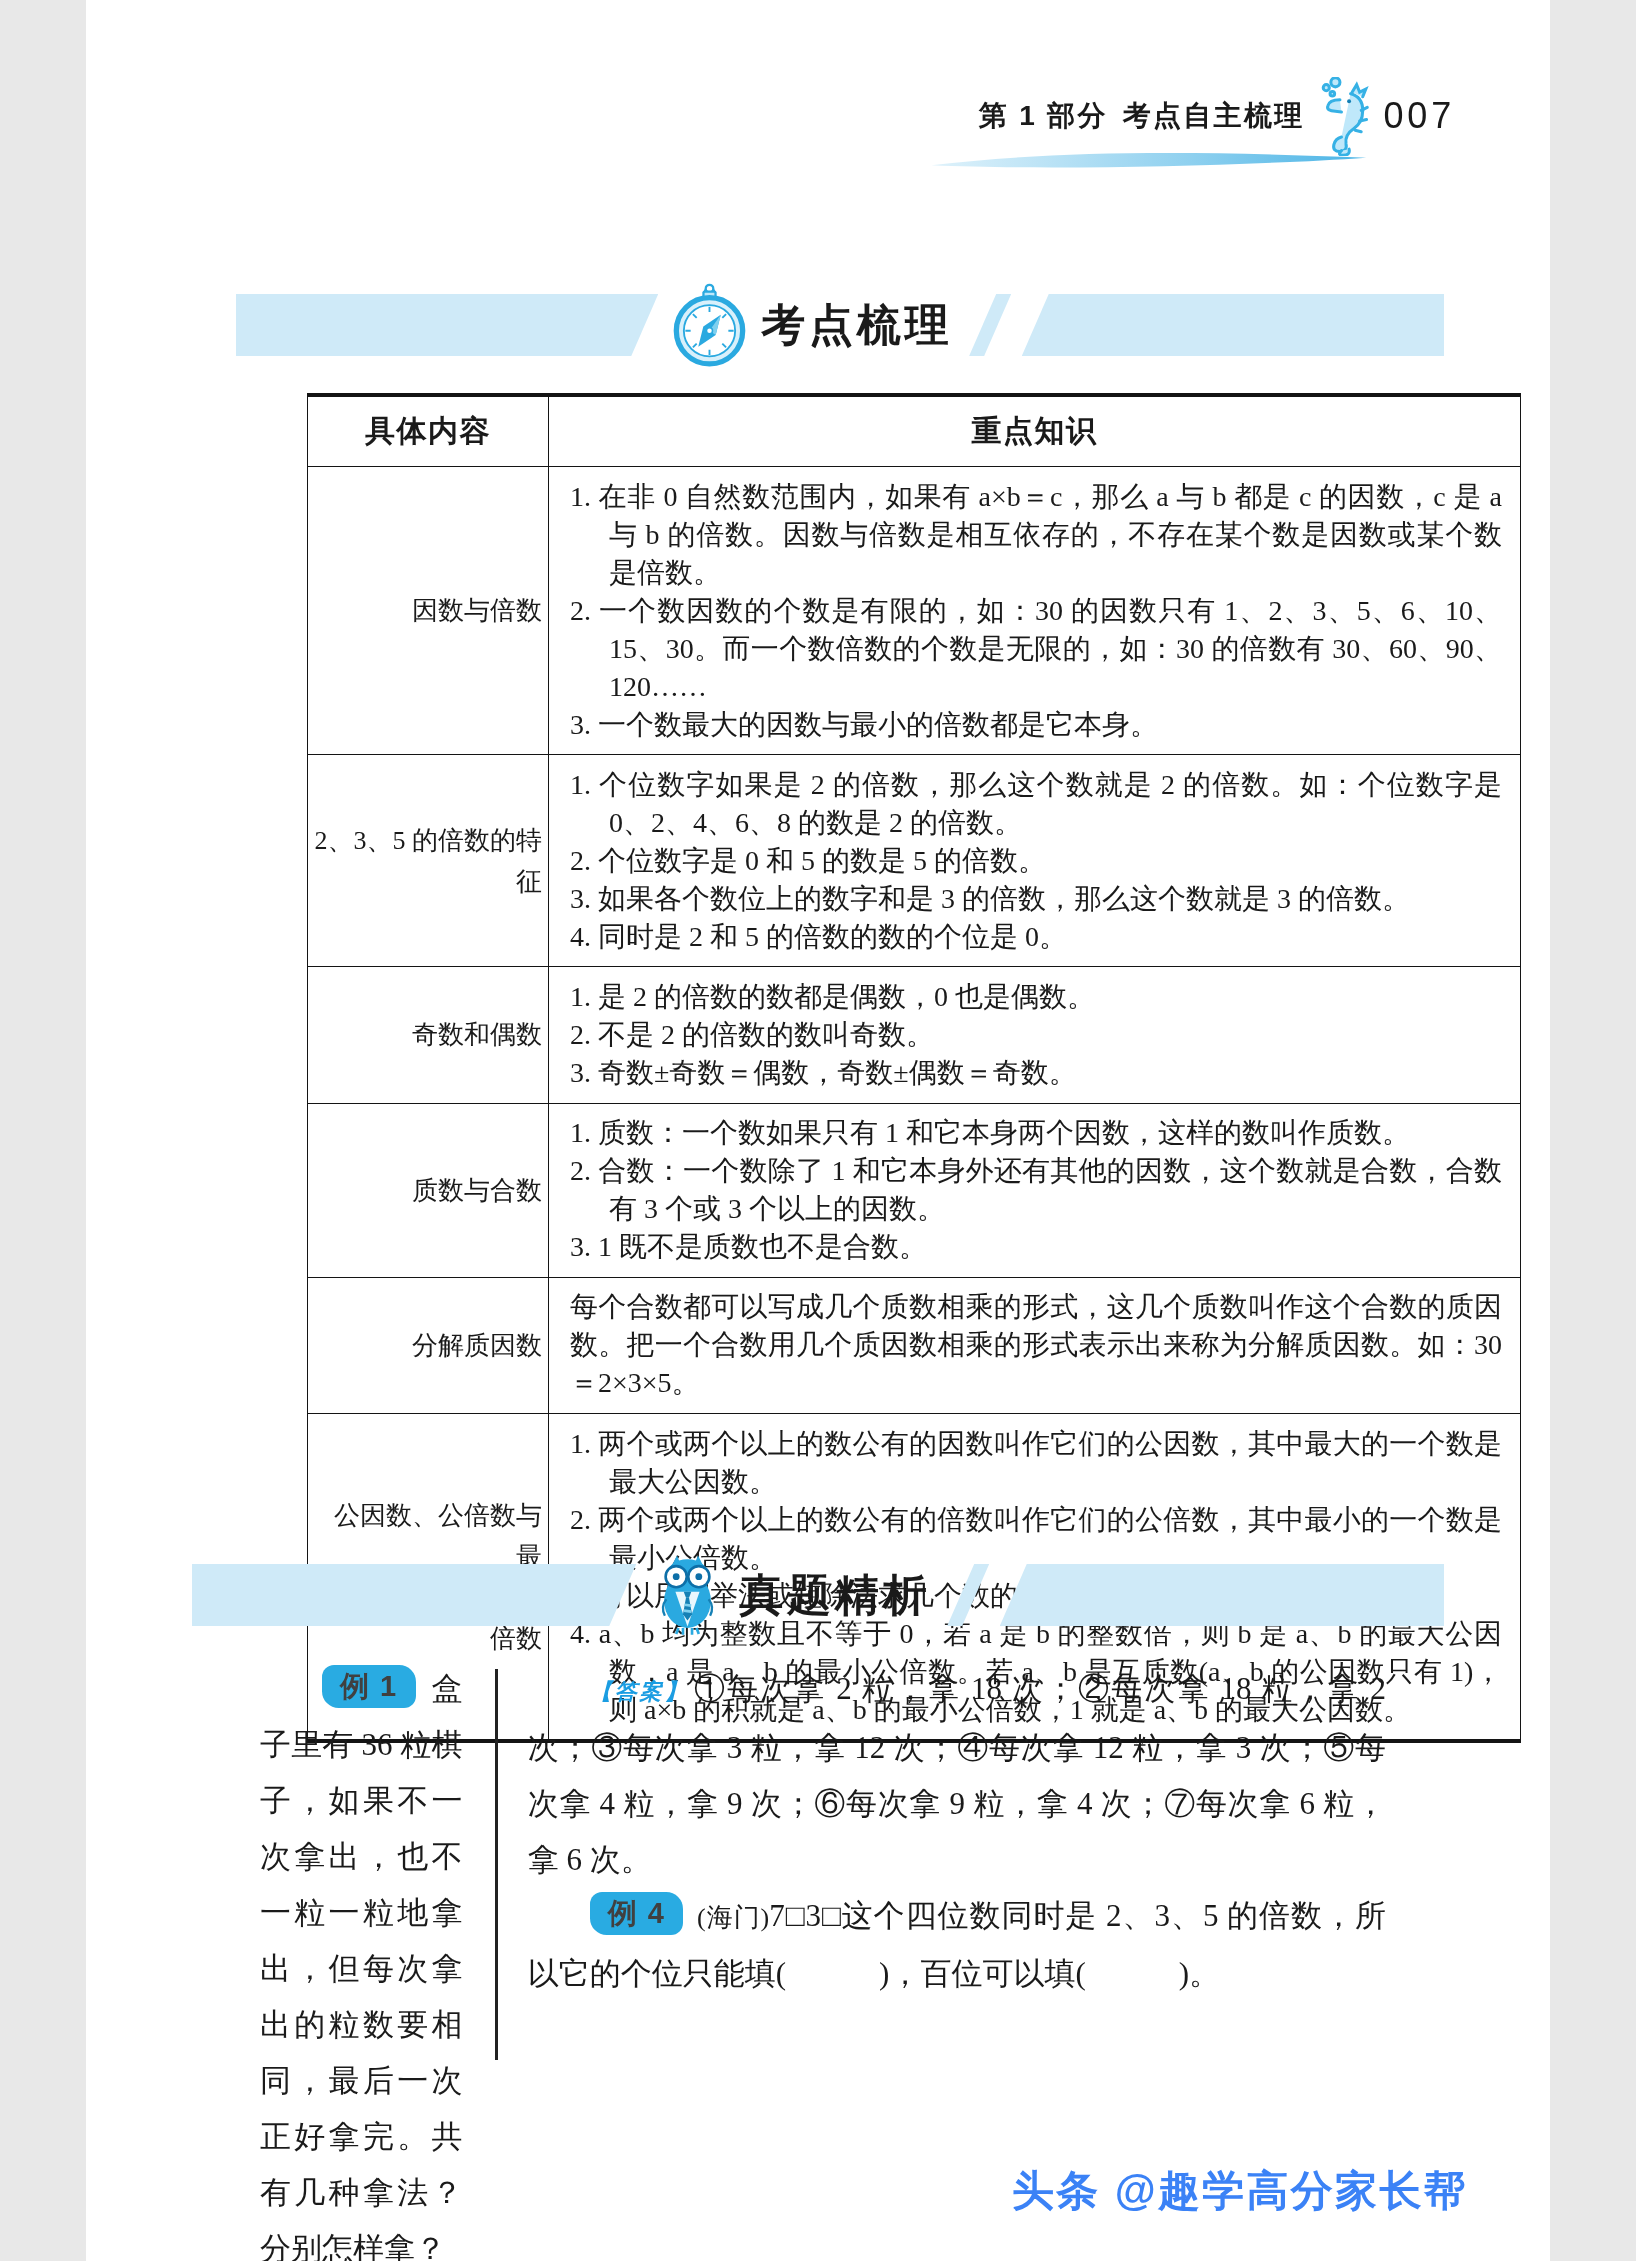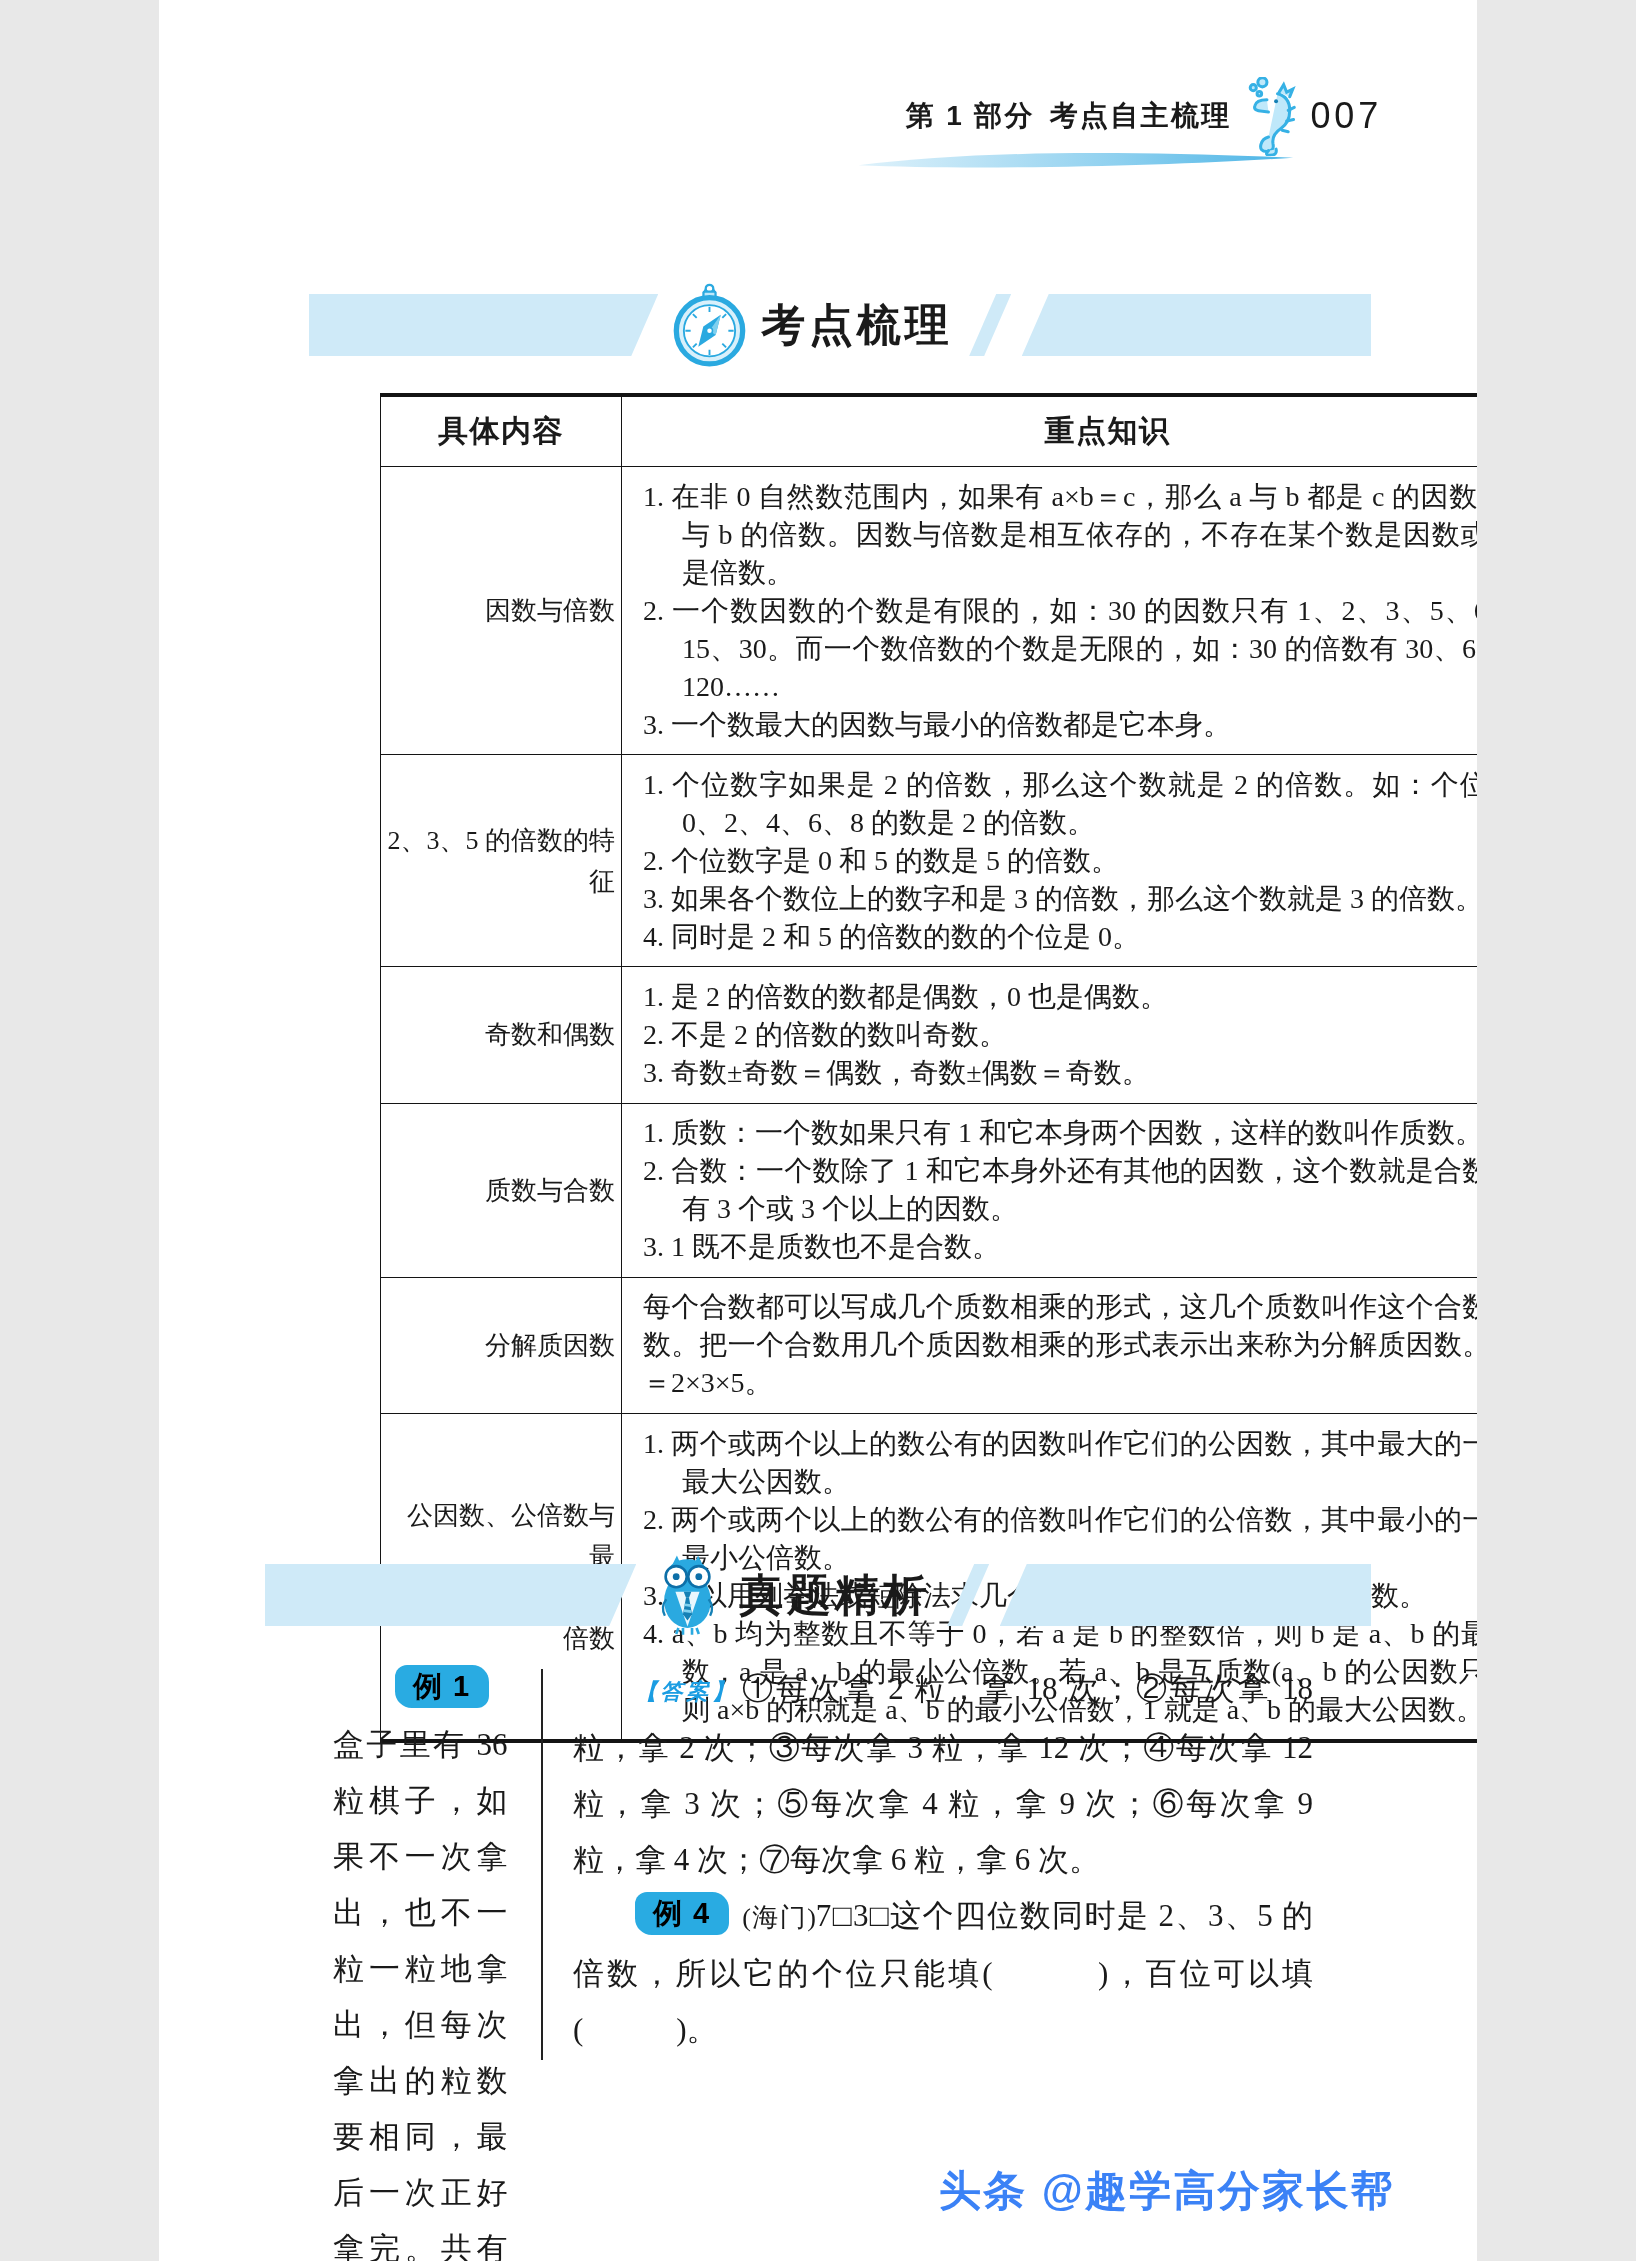--- a/index.html
+++ b/index.html
@@ -1,18 +1,18 @@
 <!DOCTYPE html>
 <html style="font-size:12px"><head>
 <meta charset="utf-8">
 <style>
   html,body{margin:0;padding:0;background:#e8e8e8;}
   .page{
     position:relative;
-    width:1318px;height:2261px;
+    width:1464px;height:2261px;
     margin:0 auto;
     background:#ffffff;
     font-family:"Liberation Serif","DejaVu Serif",serif;
     color:#1a1a1a;
     overflow:hidden;
   }
   
   .header-row{
     position:absolute;top:95px;right:95px;
     display:flex;align-items:center;gap:15px;
@@ -85,21 +85,21 @@
   .exam-divider{
     flex:0 0 2.3px;width:2.3px;height:391px;
     background:#222;margin:7.6px 30px 0 33px;
   }
   .exam-para{
     margin:0;font-size:31px;line-height:56px;
     text-align:justify;text-indent:2em;
   }
   .example-badge{
     display:inline-block;
-    background:#29abe2;color:#000000;
+    background:#29abe2;color:#404040;
     font-family:"Liberation Sans","DejaVu Sans",sans-serif;
     font-weight:bold;font-size:29px;line-height:41px;
     padding:0.8px 18px;border-radius:12px 16.7px 12px 16.7px;
     margin-right:13.6px;text-indent:0;vertical-align:3px;
     letter-spacing:1.5px;
   }
   .blue-label{
     color:#1b9de2;font-weight:bold;font-style:italic;
     font-family:"Liberation Sans","DejaVu Sans",sans-serif;
     font-size:22px;letter-spacing:0.8px;margin-right:4.5px;

